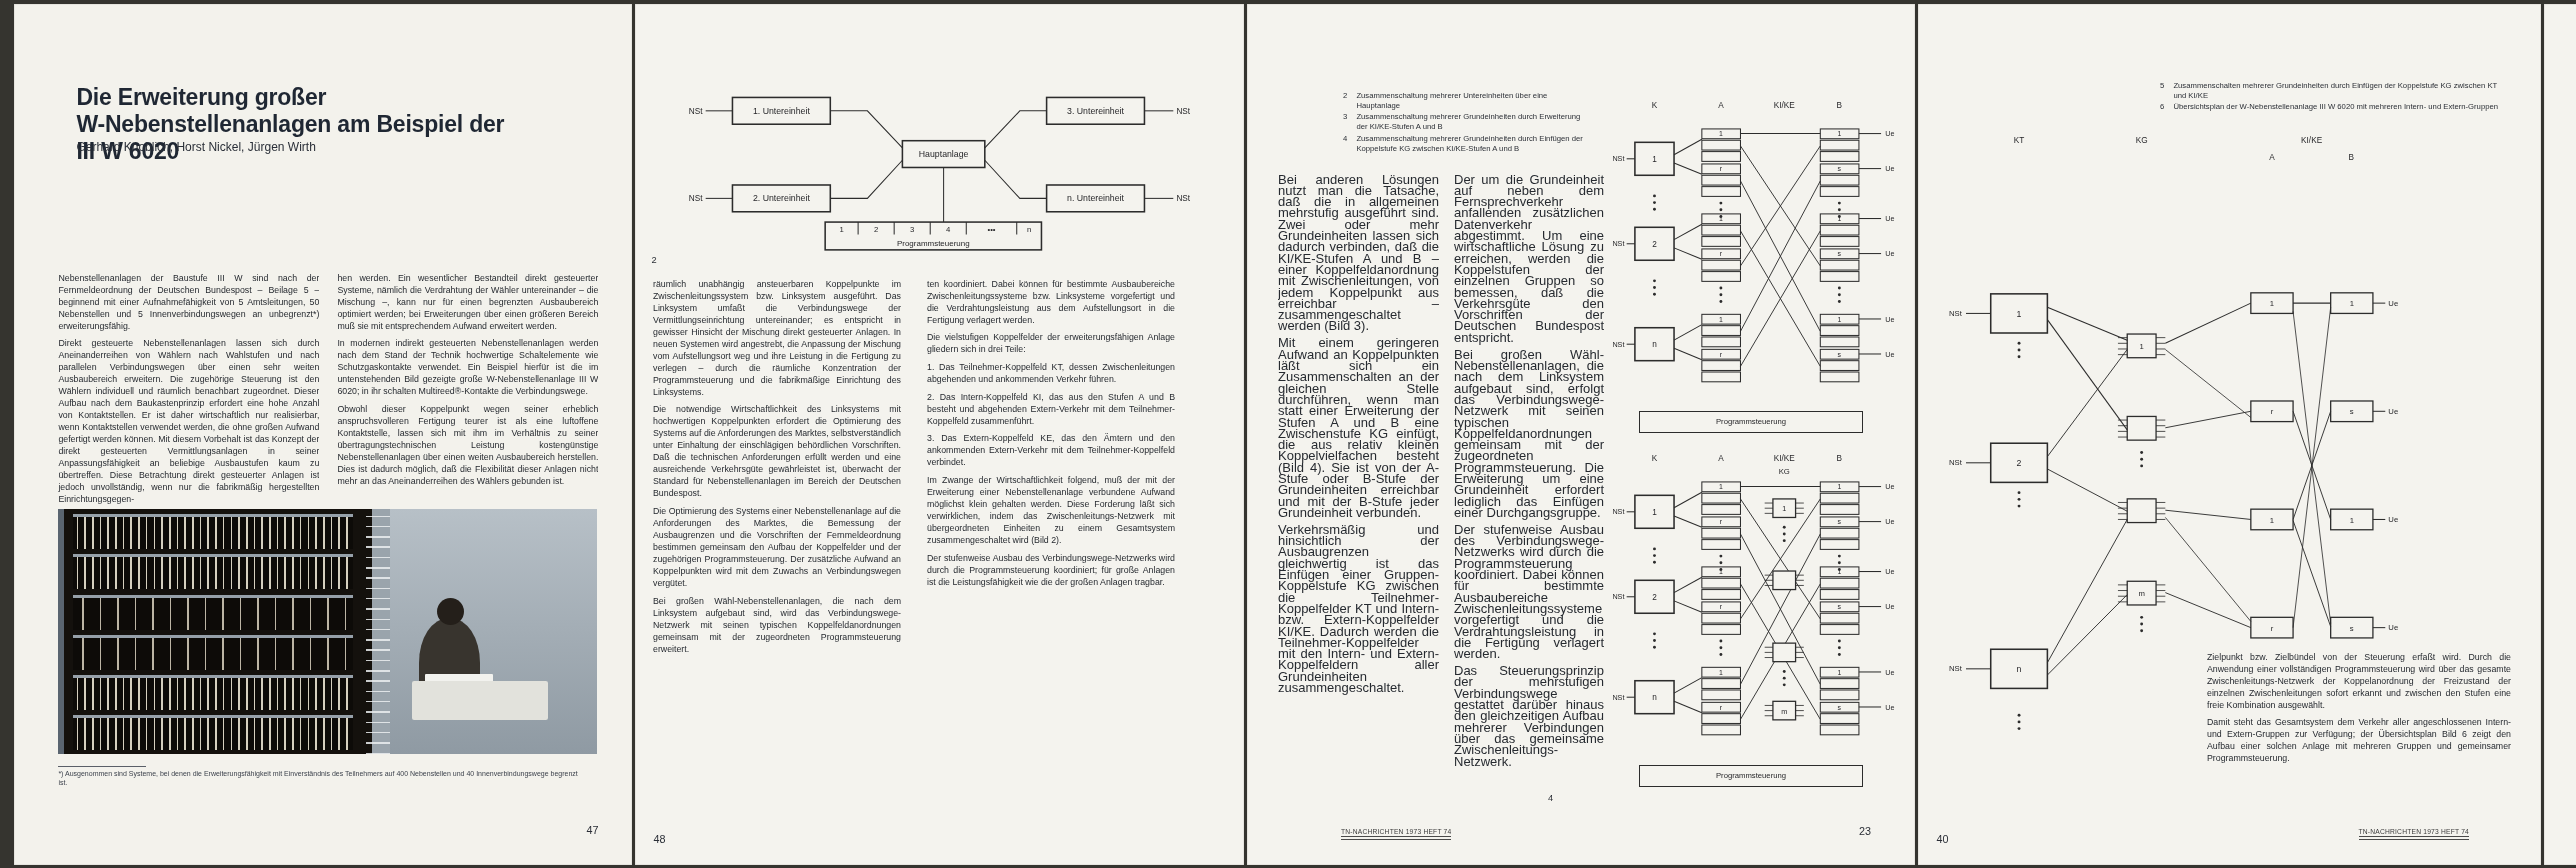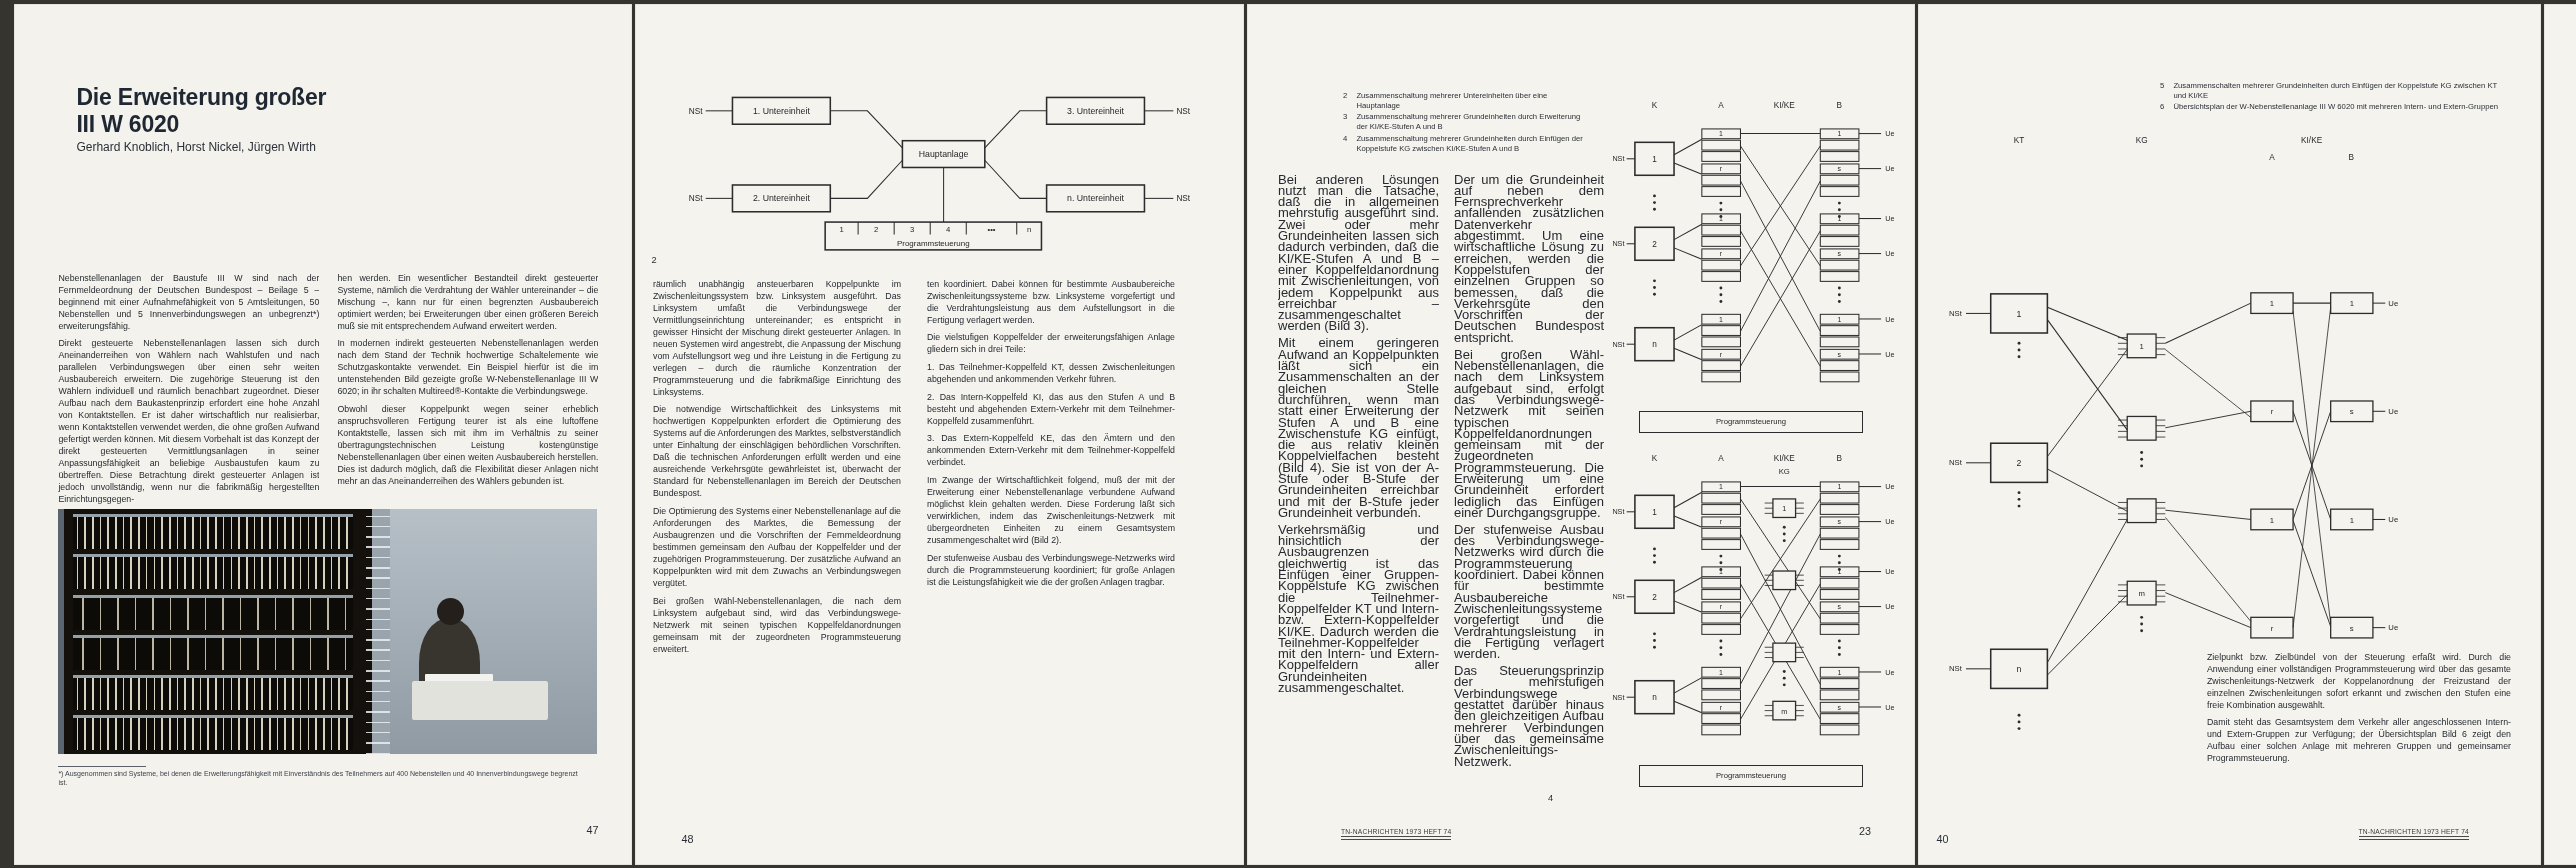--- a/index.html
+++ b/index.html
@@ -54,20 +54,21 @@
   svg text{font-family:"Liberation Sans",sans-serif;}
 </style>
 </head>
 <body>
 
 <div class="sheet">
 
   <section class="page" id="p1">
     <div class="title">
       <div>Die Erweiterung großer</div>
+      <div>W-Nebenstellenanlagen am Beispiel der</div>
       <div>III W 6020</div>
     </div>
     <div class="authors">Gerhard Knoblich, Horst Nickel, Jürgen Wirth</div>
 
     <div class="col" style="left:44px;top:268px;width:261px;height:233px;">
         <p>Nebenstellenanlagen der Baustufe III W sind nach der Fernmeldeordnung der Deutschen Bundespost – Beilage 5 – beginnend mit einer Aufnahmefähigkeit von 5 Amtsleitungen, 50 Nebenstellen und 5 Innenverbindungswegen an unbegrenzt*) erweiterungsfähig.</p>
         <p>Direkt gesteuerte Nebenstellenanlagen lassen sich durch Aneinanderreihen von Wählern nach Wahlstufen und nach parallelen Verbindungswegen über einen sehr weiten Ausbaubereich erweitern. Die zugehörige Steuerung ist den Wählern individuell und räumlich benachbart zugeordnet. Dieser Aufbau nach dem Baukastenprinzip erfordert eine hohe Anzahl von Kontaktstellen. Er ist daher wirtschaftlich nur realisierbar, wenn Kontaktstellen verwendet werden, die ohne großen Aufwand gefertigt werden können. Mit diesem Vorbehalt ist das Konzept der direkt gesteuerten Vermittlungsanlagen in seiner Anpassungsfähigkeit an beliebige Ausbaustufen kaum zu übertreffen. Diese Betrachtung direkt gesteuerter Anlagen ist jedoch unvollständig, wenn nur die fabrikmäßig hergestellten Einrichtungsgegen-</p>
       </div>
     <div class="col" style="left:323px;top:268px;width:261px;height:233px;">
         <p>hen werden. Ein wesentlicher Bestandteil direkt gesteuerter Systeme, nämlich die Verdrahtung der Wähler untereinander – die Mischung –, kann nur für einen begrenzten Ausbaubereich optimiert werden; bei Erweiterungen über einen größeren Bereich muß sie mit entsprechendem Aufwand erweitert werden.</p>
@@ -149,21 +150,21 @@
     <div class="col" style="left:292px;top:274px;width:248px;height:531px;">
         <p>ten koordiniert. Dabei können für bestimmte Ausbaubereiche Zwischenleitungssysteme bzw. Linksysteme vorgefertigt und die Verdrahtungsleistung aus dem Aufstellungsort in die Fertigung verlagert werden.</p>
         <p>Die vielstufigen Koppelfelder der erweiterungsfähigen Anlage gliedern sich in drei Teile:</p>
         <p>1. Das Teilnehmer-Koppelfeld KT, dessen Zwischenleitungen abgehenden und ankommenden Verkehr führen.</p>
         <p>2. Das Intern-Koppelfeld KI, das aus den Stufen A und B besteht und abgehenden Extern-Verkehr mit dem Teilnehmer-Koppelfeld zusammenführt.</p>
         <p>3. Das Extern-Koppelfeld KE, das den Ämtern und den ankommenden Extern-Verkehr mit dem Teilnehmer-Koppelfeld verbindet.</p>
         <p>Im Zwange der Wirtschaftlichkeit folgend, muß der mit der Erweiterung einer Nebenstellenanlage verbundene Aufwand möglichst klein gehalten werden. Diese Forderung läßt sich verwirklichen, indem das Zwischenleitungs-Netzwerk mit übergeordneten Einheiten zu einem Gesamtsystem zusammengeschaltet wird (Bild 2).</p>
         <p>Der stufenweise Ausbau des Verbindungswege-Netzwerks wird durch die Programmsteuerung koordiniert; für große Anlagen ist die Leistungsfähigkeit wie die der großen Anlagen tragbar.</p>
       </div>
 
-    <div class="pn" style="left:18.5px;top:829px;margin-left:28px;">48</div>
+    <div class="pn" style="left:18.5px;top:829px;">48</div>
   </section>
 
   <section class="page" id="p3">
     <div class="caps" style="left:96px;top:87px;width:242px;">
         <div class="cap">
           <span class="capno">2</span>
           <span class="captext">Zusammenschaltung mehrerer Untereinheiten über eine Hauptanlage</span>
         </div>
         <div class="cap">
           <span class="capno">3</span>

